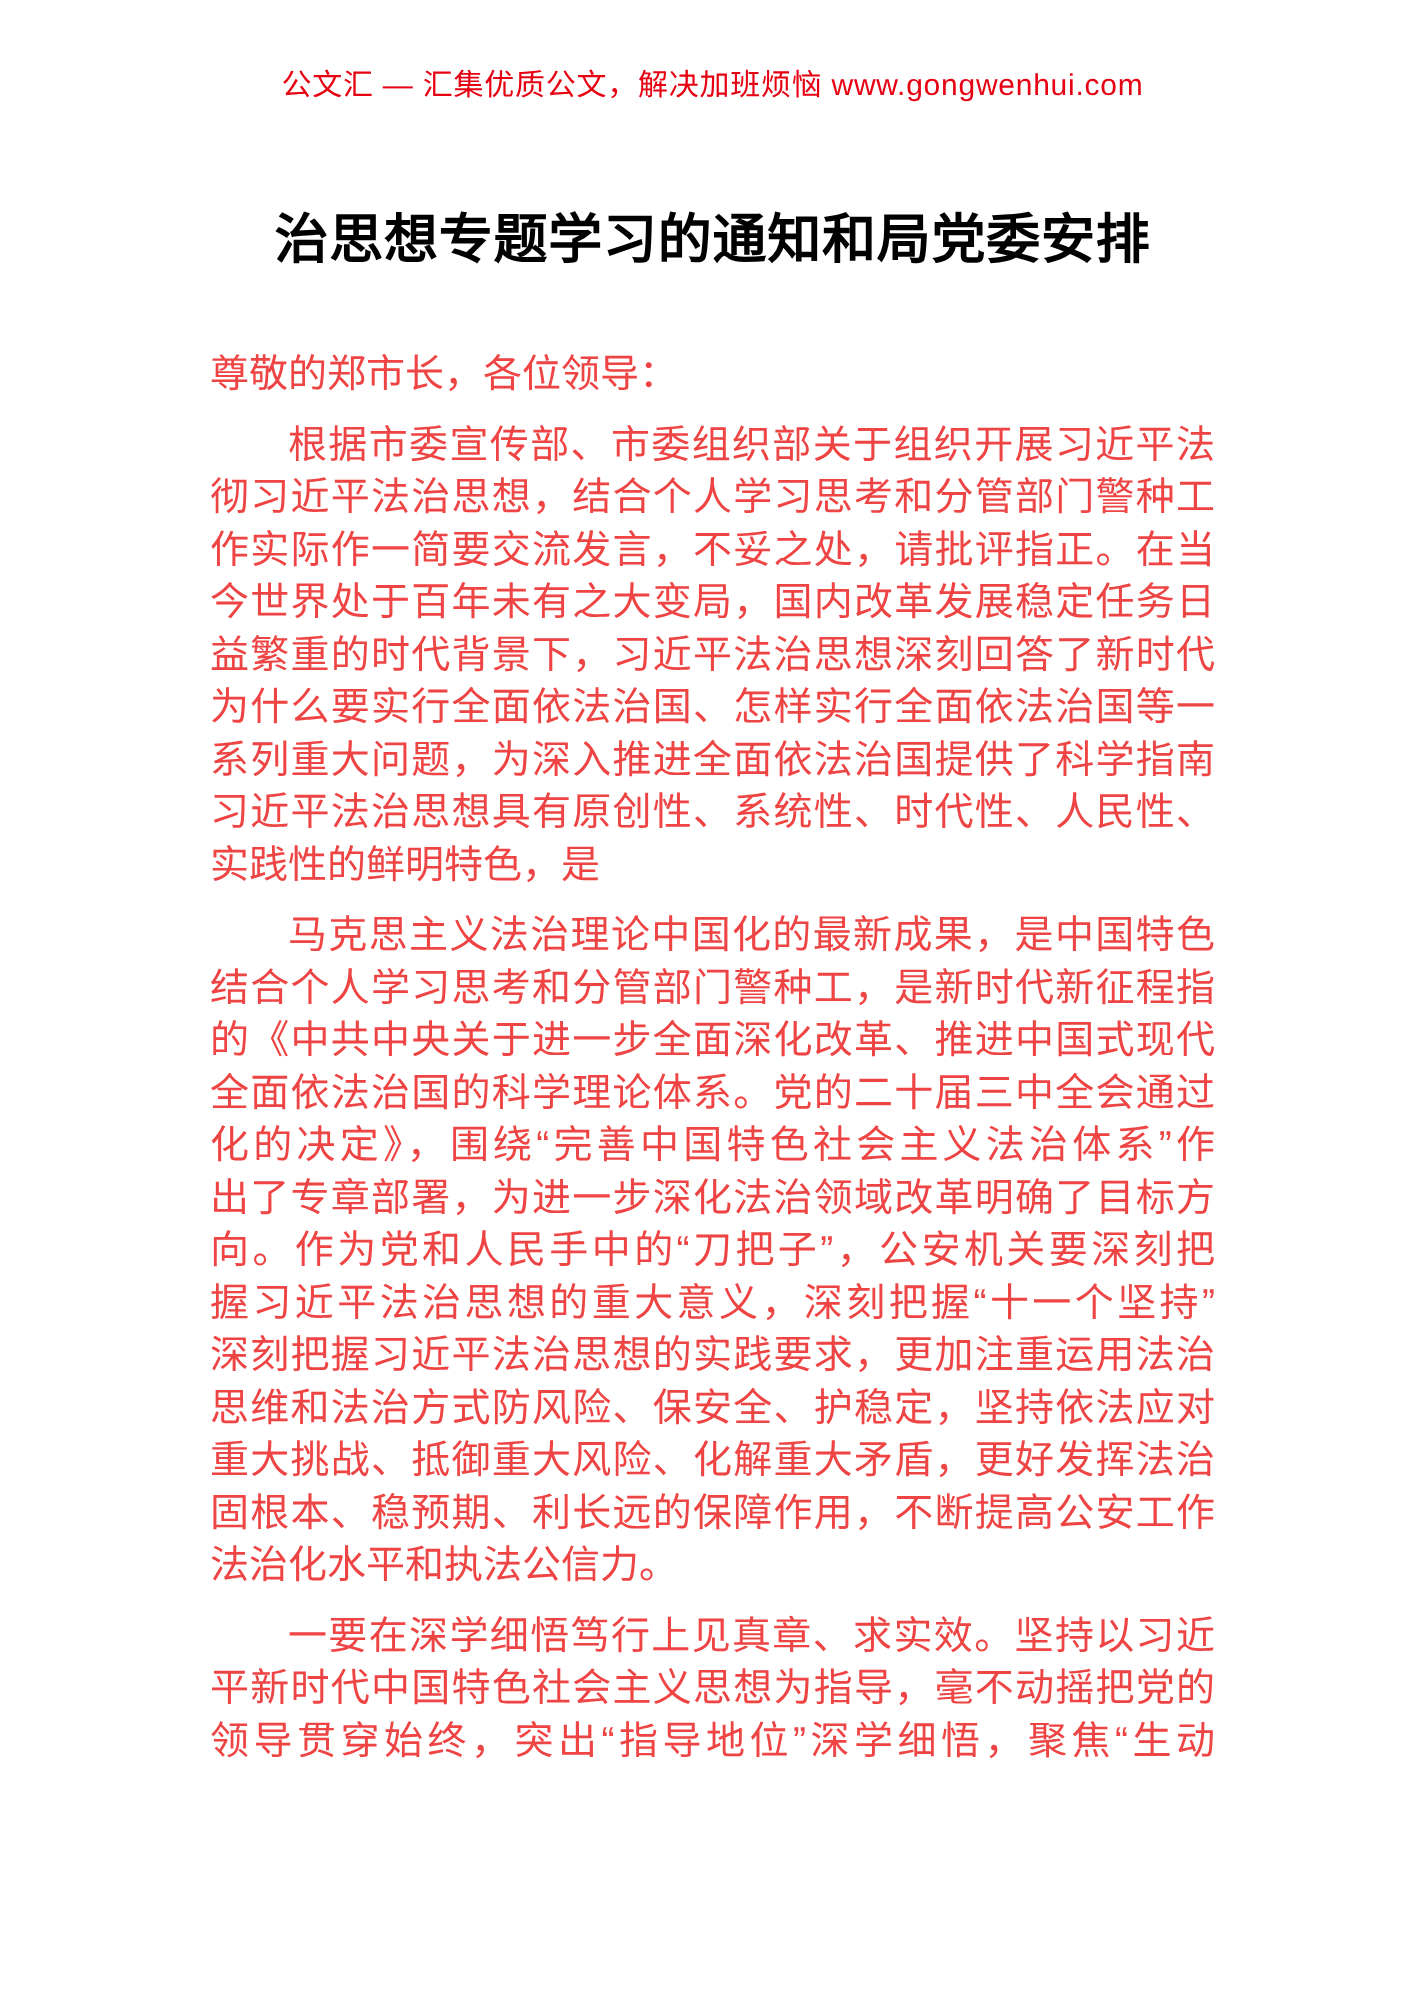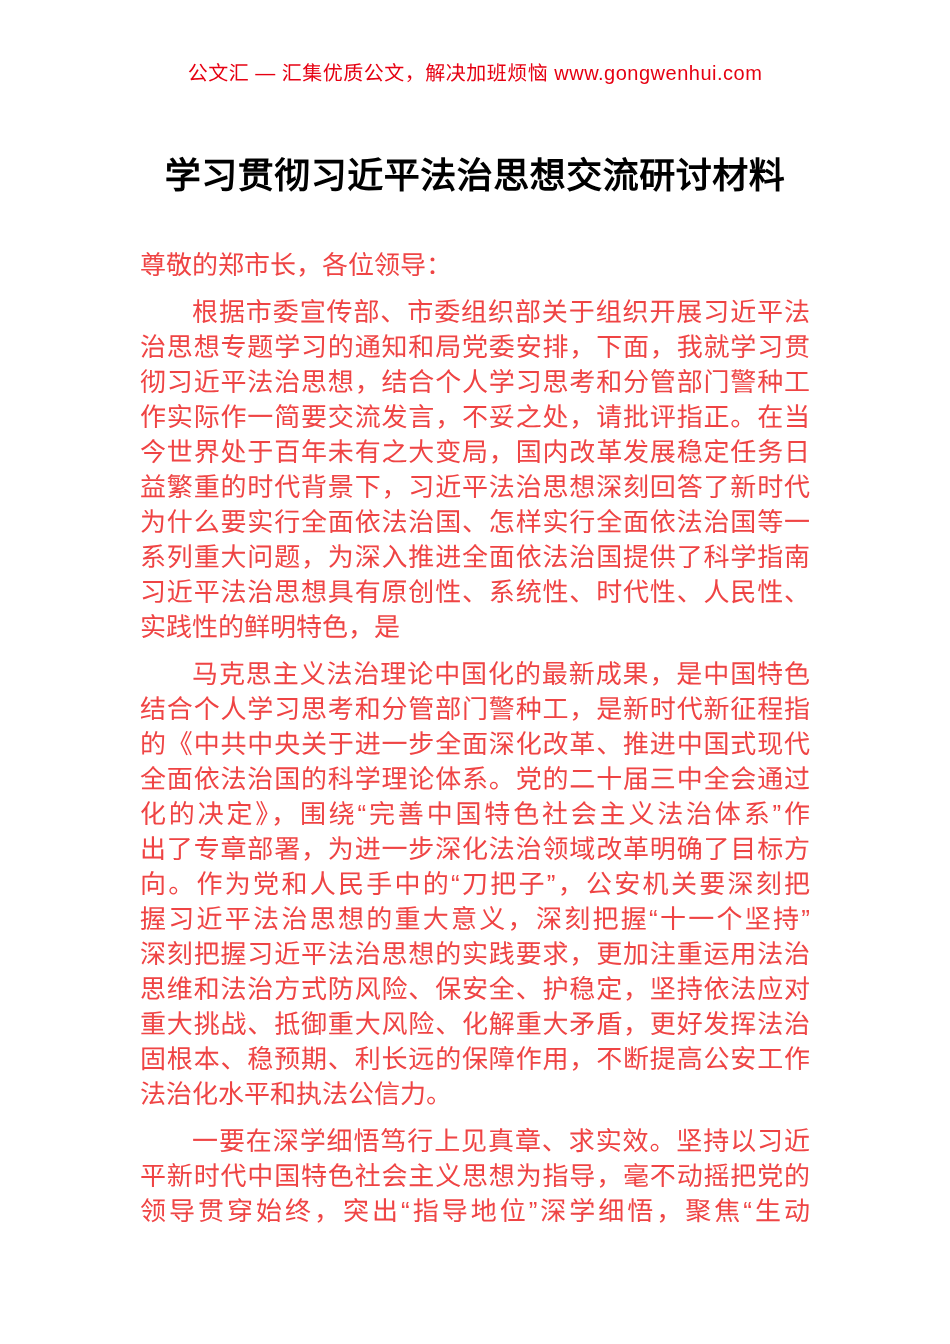--- a/index.html
+++ b/index.html
@@ -13,21 +13,21 @@
     font-family: "Liberation Sans", sans-serif;
   }
   .page {
     position: relative;
     width: 950px;
     height: 1344px;
     background: #ffffff;
     overflow: hidden;
   }
   .promo {
-    padding-top: 60px;
+    padding-top: 44px;
     height: 26px;
     line-height: 26px;
     text-align: center;
     font-size: 20px;
     color: #e60012;
     letter-spacing: 0.5px;
   }
   .doc-title {
     margin: 70px 0 0 0;
     padding: 0;
@@ -58,26 +58,25 @@
     text-indent: 52px;
     margin-top: 12px;
   }
 </style>
 </head>
 <body>
 
 <div class="page">
   <div class="promo">公文汇 — 汇集优质公文，解决加班烦恼 www.gongwenhui.com</div>
 
-  <h1 class="doc-title">学习贯彻习近平法治思想交流研讨材料</h1>
+  <h1 class="doc-title">治思想专题学习的通知和局党委安排</h1>
 
   <div class="doc-body">
       <div class="line">尊敬的郑市长，各位领导：</div>
       <div class="line indent fill">根据市委宣传部、市委组织部关于组织开展习近平法</div>
-      <div class="line fill">治思想专题学习的通知和局党委安排，下面，我就学习贯</div>
       <div class="line fill">彻习近平法治思想，结合个人学习思考和分管部门警种工</div>
       <div class="line fill">作实际作一简要交流发言，不妥之处，请批评指正。在当</div>
       <div class="line fill">今世界处于百年未有之大变局，国内改革发展稳定任务日</div>
       <div class="line fill">益繁重的时代背景下，习近平法治思想深刻回答了新时代</div>
       <div class="line fill">为什么要实行全面依法治国、怎样实行全面依法治国等一</div>
       <div class="line fill">系列重大问题，为深入推进全面依法治国提供了科学指南</div>
       <div class="line fill">习近平法治思想具有原创性、系统性、时代性、人民性、</div>
       <div class="line">实践性的鲜明特色，是</div>
       <div class="line indent fill">马克思主义法治理论中国化的最新成果，是中国特色</div>
       <div class="line fill">结合个人学习思考和分管部门警种工，是新时代新征程指导</div>

